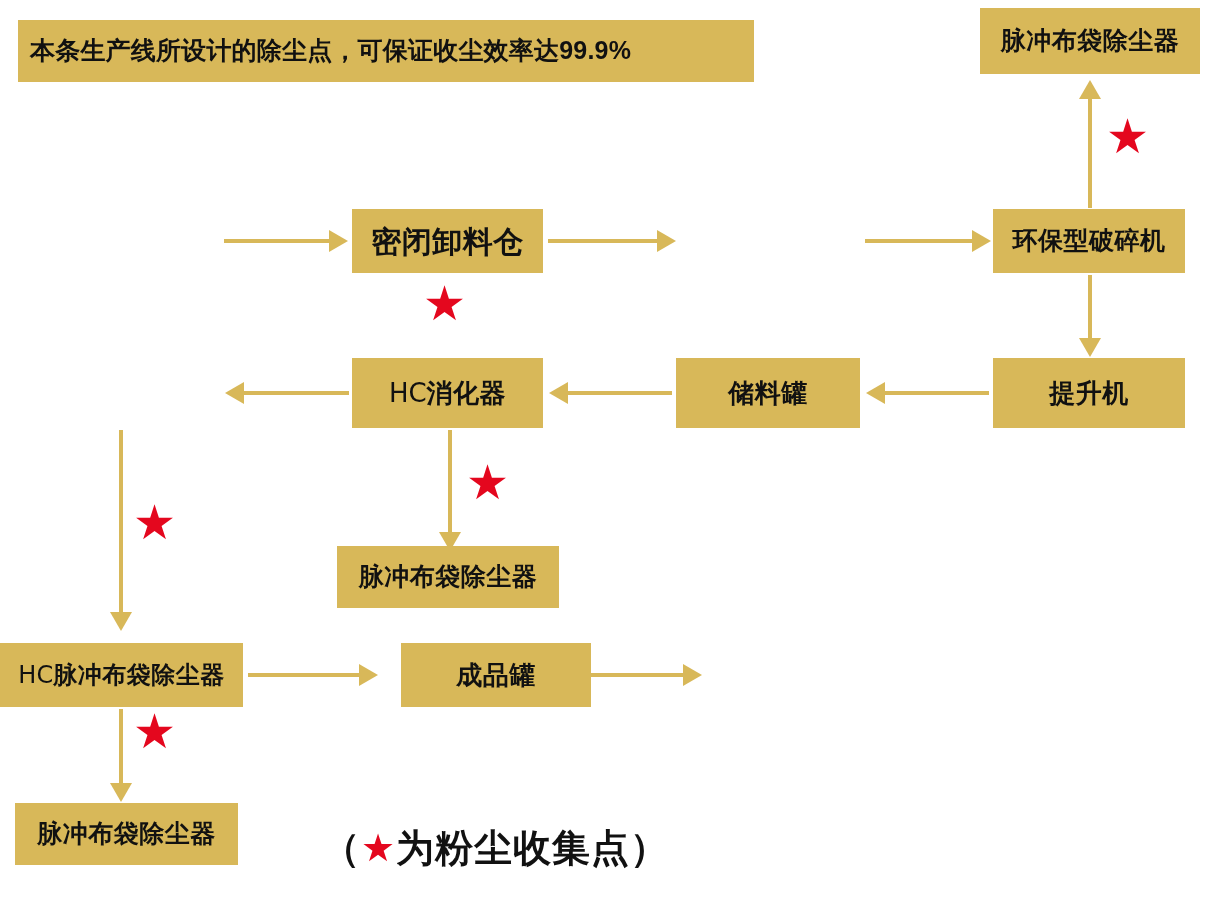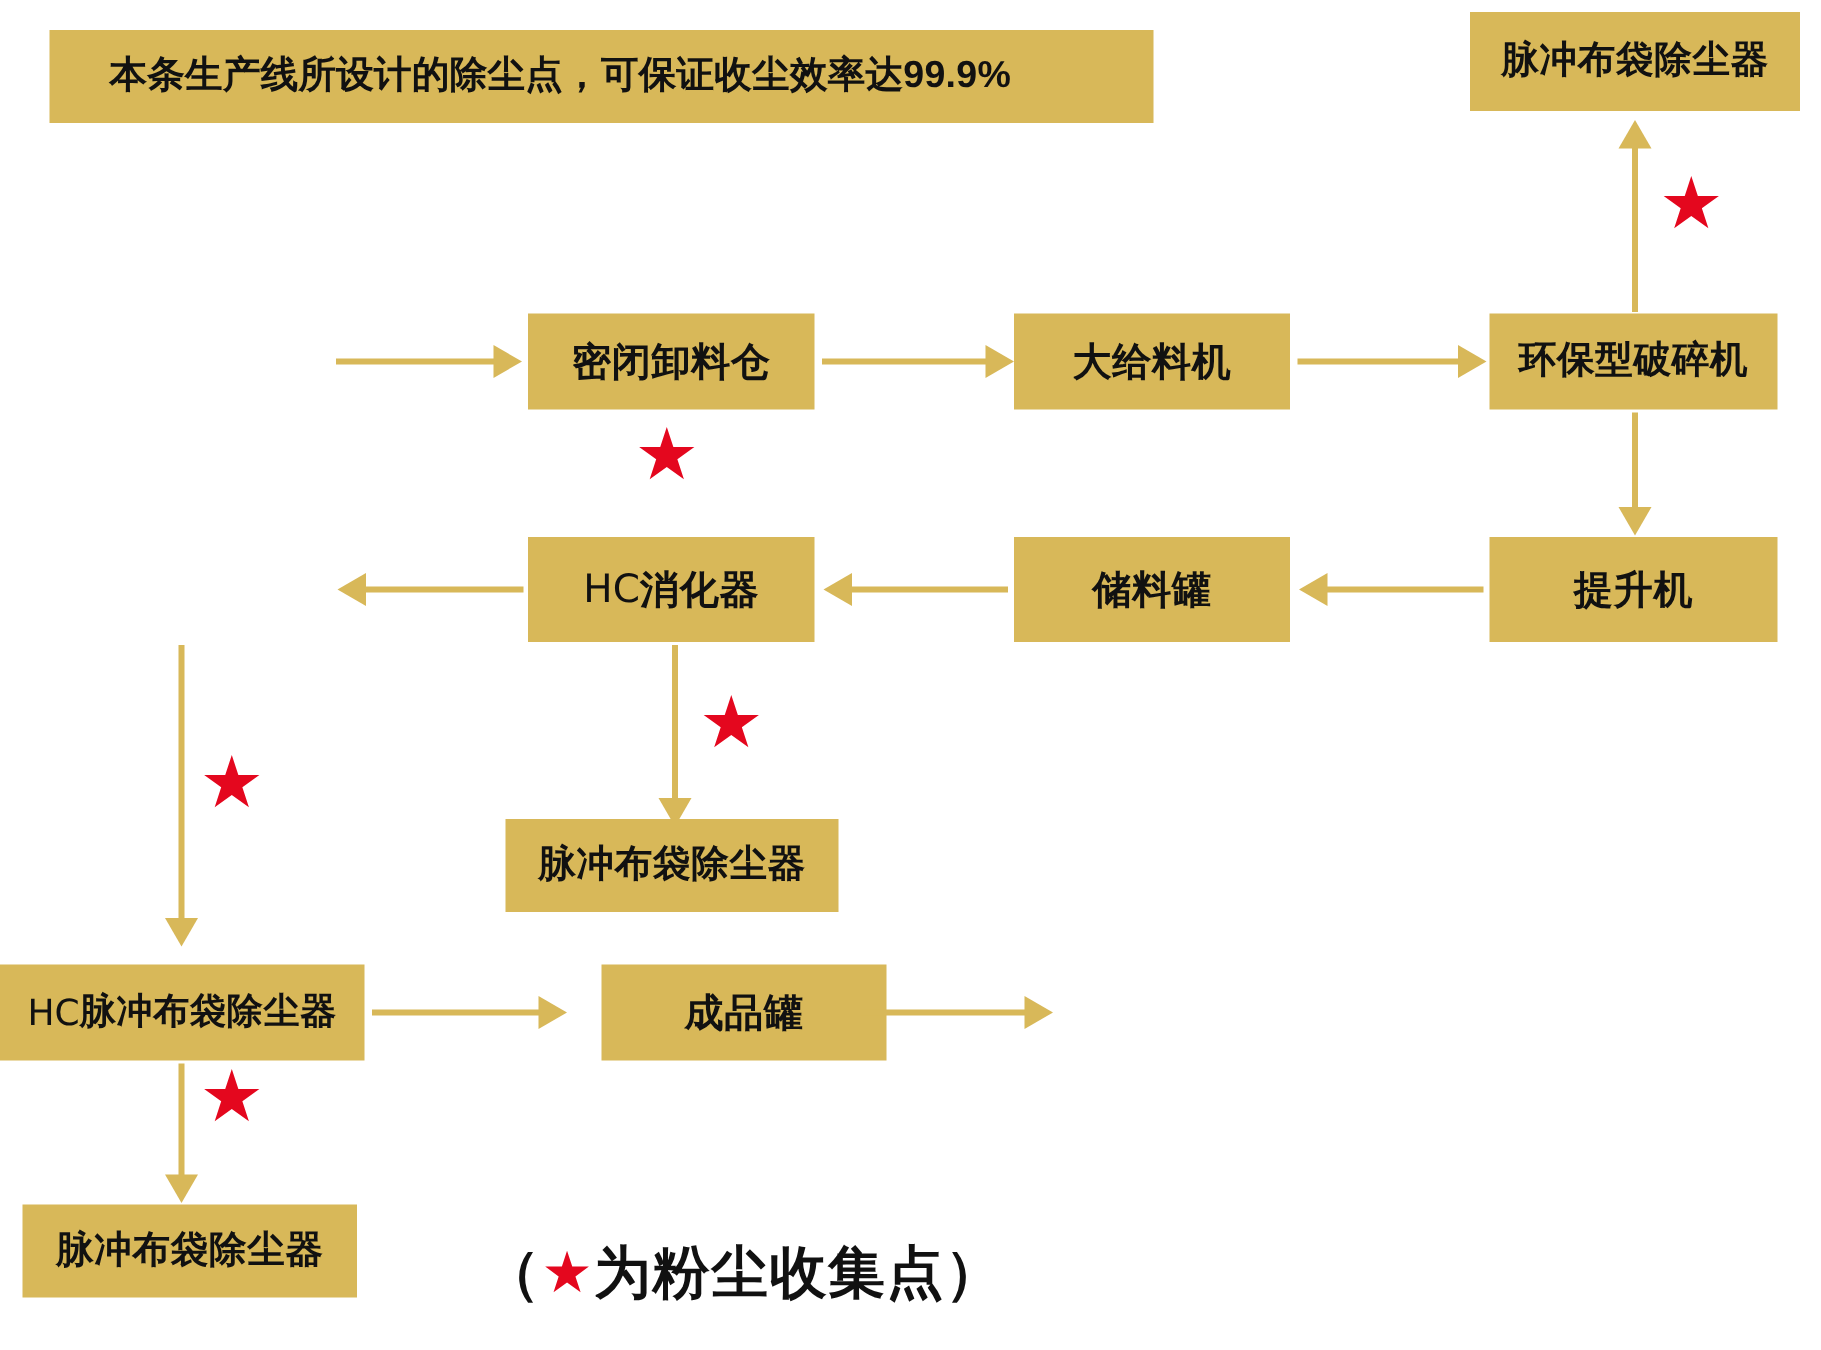--- a/index.html
+++ b/index.html
@@ -28,23 +28,22 @@
     text-align: center;
     font-weight: 700;
     letter-spacing: 0.5px;
     line-height: 1.1;
     white-space: nowrap;
   }
   .node.banner {
     font-size: 25px;
     font-weight: 700;
     justify-content: flex-start;
-    padding-left: 40px;
+    padding-left: 12px;
     letter-spacing: 0.2px;
-    margin-left: 15px;
   }
   .node .lead {
     font-weight: 400;
     font-family: "DejaVu Sans", "Liberation Sans", sans-serif;
     letter-spacing: 0px;
   }
   
   .line-h {
     position: absolute;
     height: 4px;
@@ -111,27 +110,26 @@
   <div class="node" style="left:980px; top:8px; width:220px; height:66px; font-size:25px;">脉冲布袋除尘器</div>
 
   <div class="line-v" style="left:1088px; top:98px; height:110px;"></div>
   <div class="arrow arrow-up" style="left:1079px; top:80px;"></div>
   <div class="star" style="left:1106px; top:112px; font-size:48px;">★</div>
 
 
   <div class="line-h" style="left:224px; top:239px; width:106px;"></div>
   <div class="arrow arrow-right" style="left:329px; top:230px;"></div>
 
-  <div class="node" style="left:352px; top:209px; width:191px; height:64px; font-size:26px;">密闭卸料仓</div>
+  <div class="node" style="left:352px; top:209px; width:191px; height:64px; font-size:30px;">密闭卸料仓</div>
   <div class="star" style="left:423px; top:279px; font-size:48px;">★</div>
 
   <div class="line-h" style="left:548px; top:239px; width:110px;"></div>
   <div class="arrow arrow-right" style="left:657px; top:230px;"></div>
 
-  <div class="node" style="left:676px; top:209px; width:184px; height:64px; font-size:26px;">大给料机</div>
 
   <div class="line-h" style="left:865px; top:239px; width:108px;"></div>
   <div class="arrow arrow-right" style="left:972px; top:230px;"></div>
 
   <div class="node" style="left:993px; top:209px; width:192px; height:64px; font-size:25px;">环保型破碎机</div>
 
   <div class="line-v" style="left:1088px; top:275px; height:66px;"></div>
   <div class="arrow arrow-down" style="left:1079px; top:338px;"></div>
 
 

